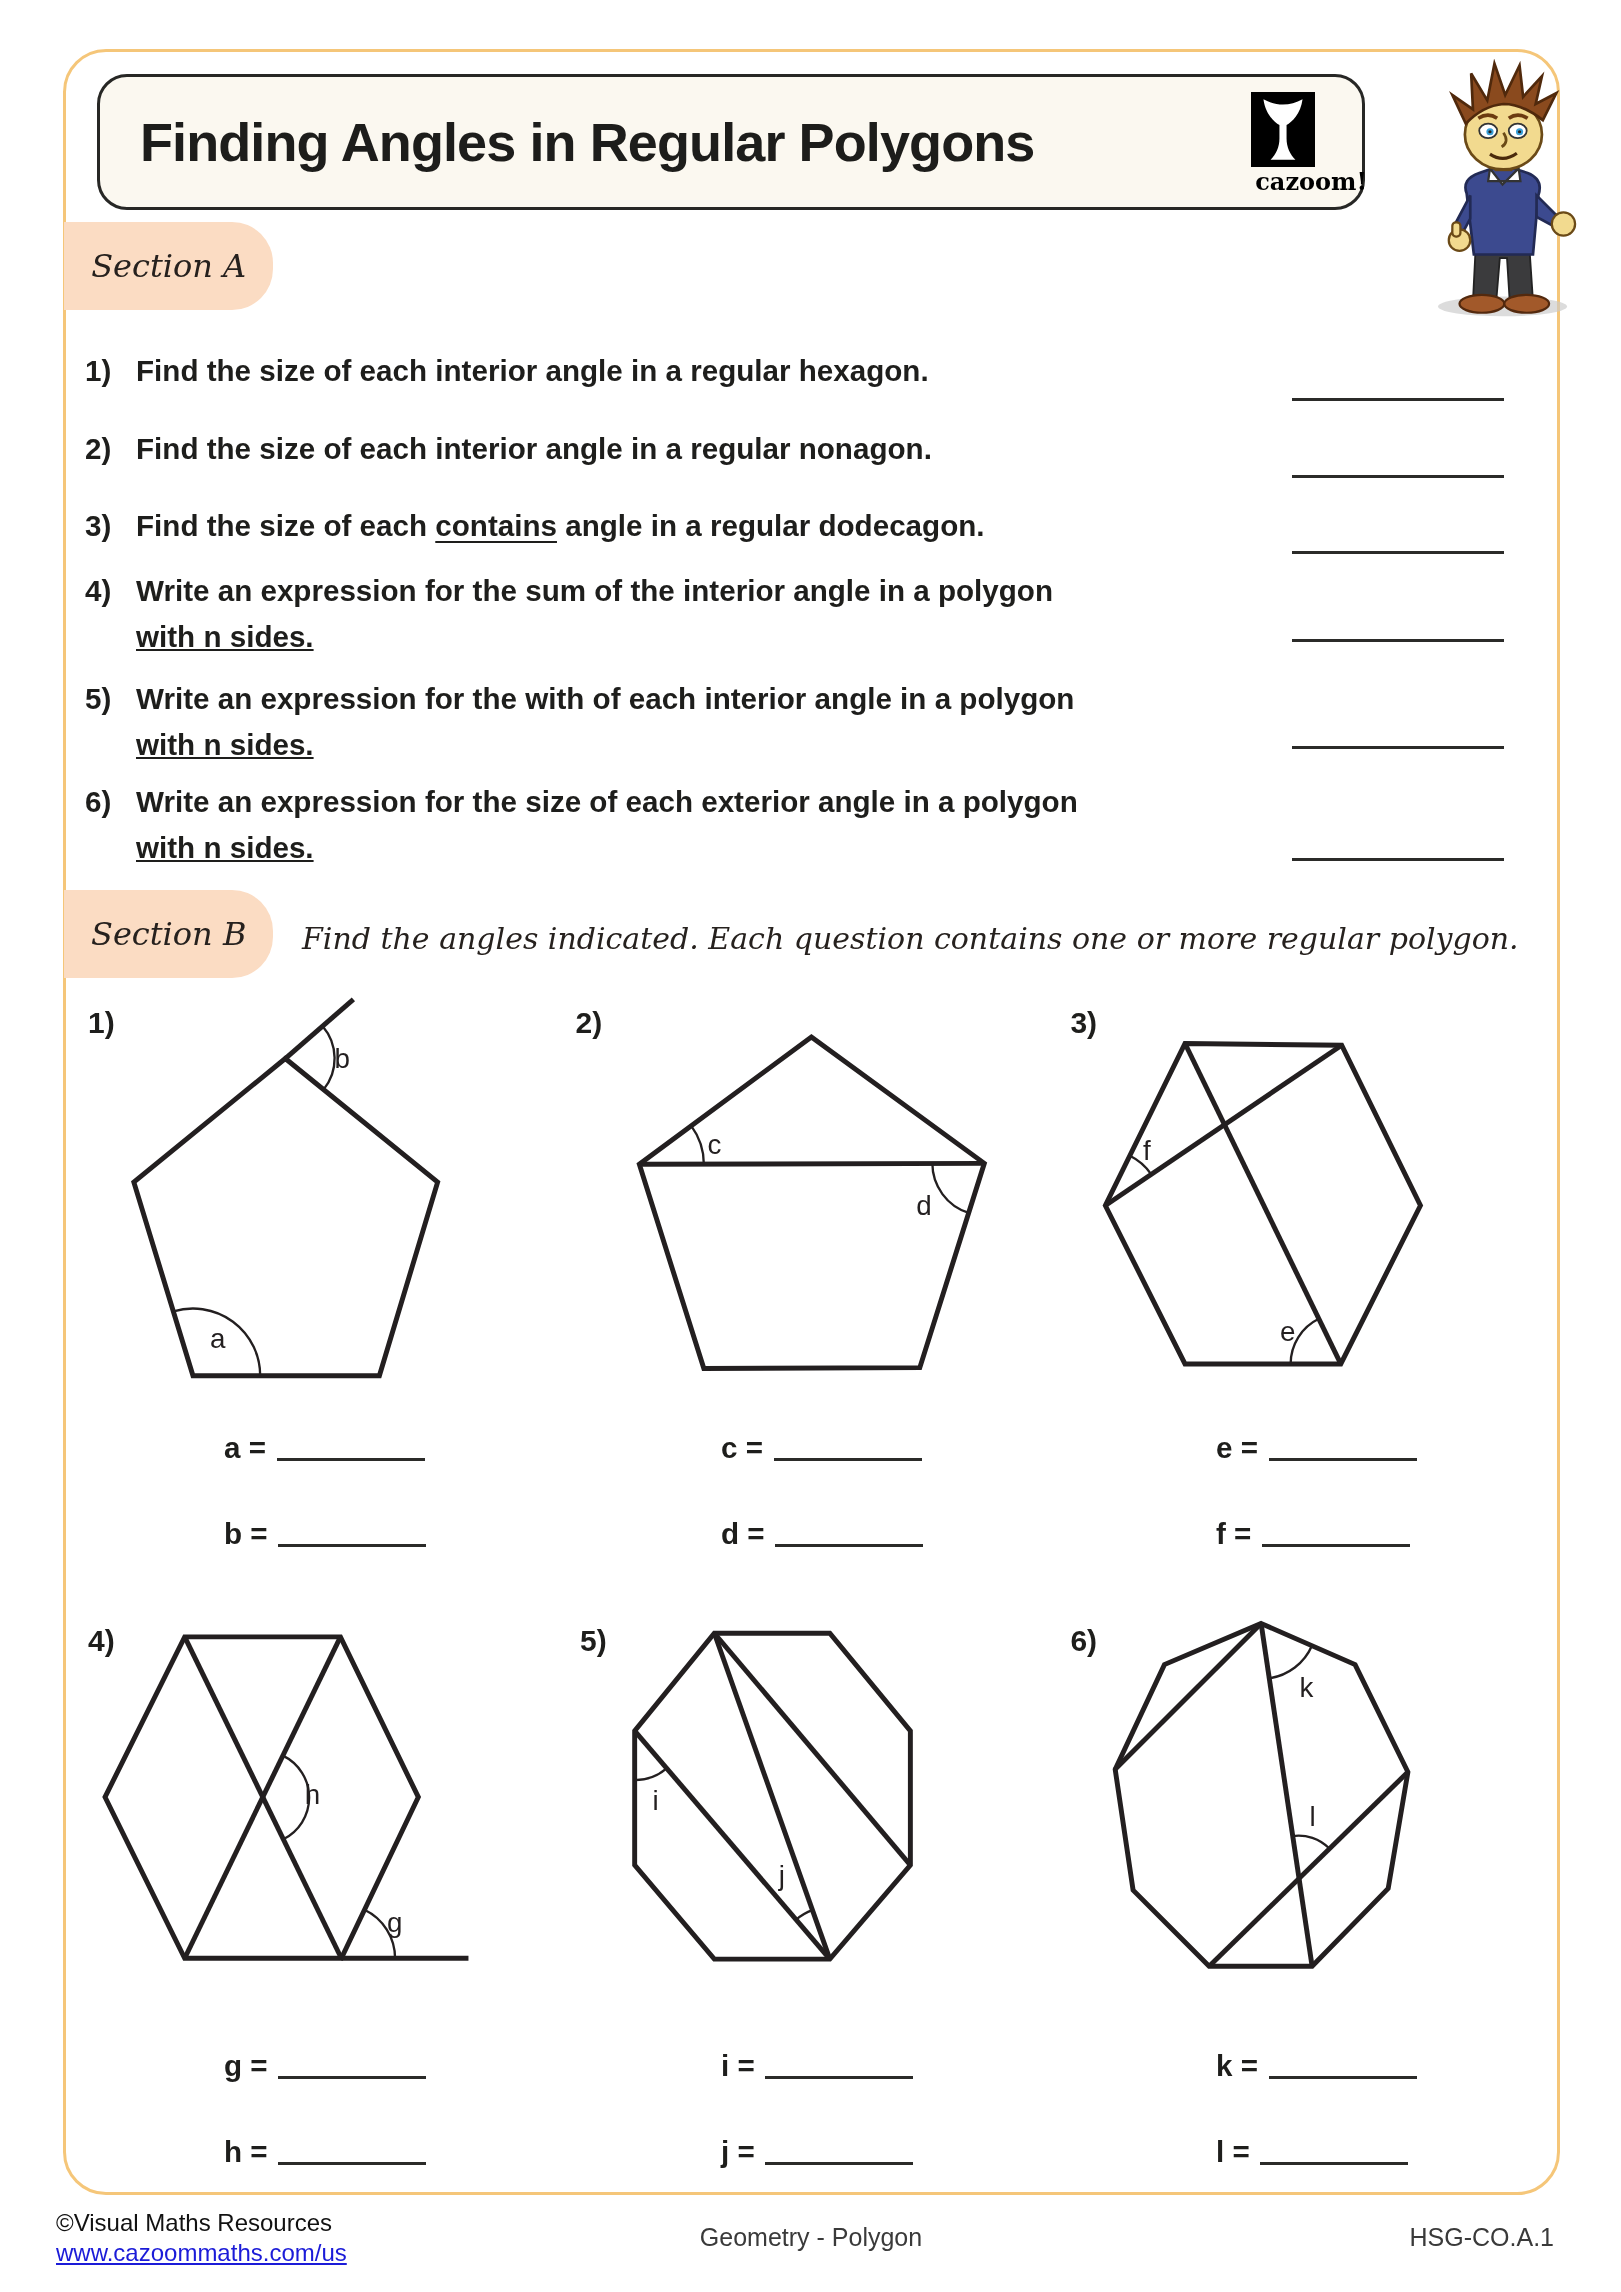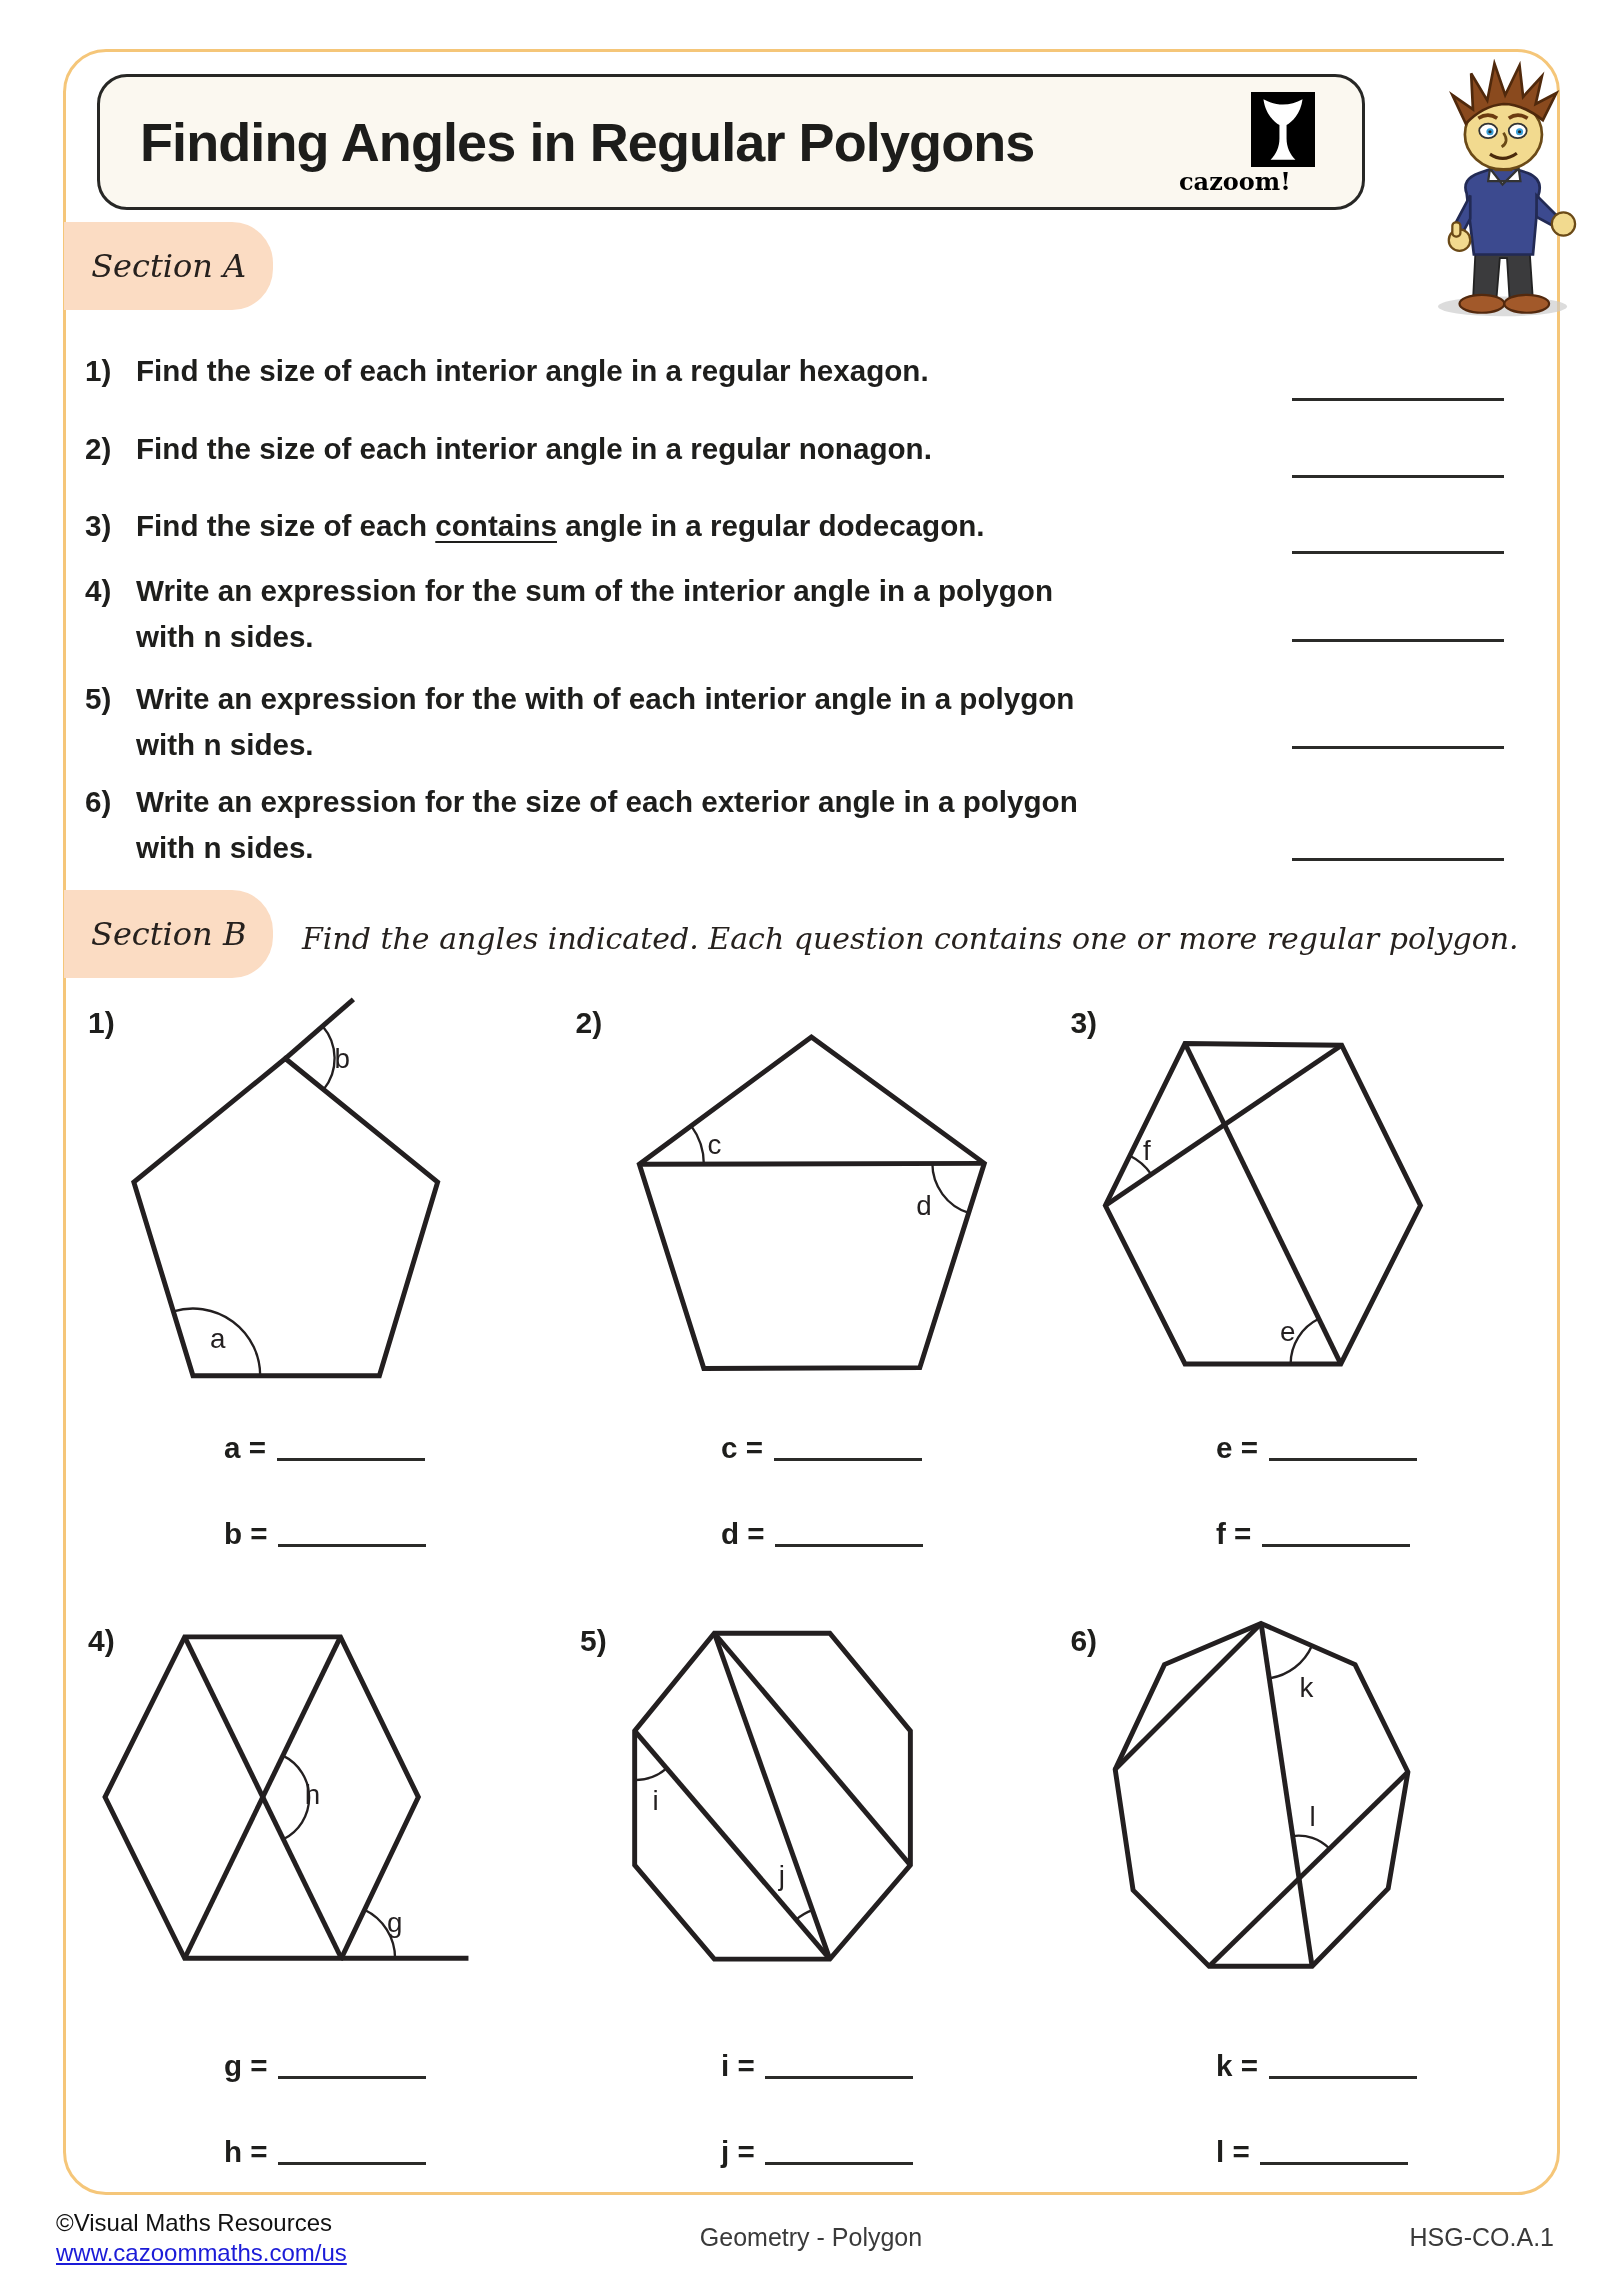--- a/index.html
+++ b/index.html
@@ -7,35 +7,35 @@
         font-family:"Liberation Sans",sans-serif;color:#1e1e1c;}
   
   .frame{position:absolute;left:63px;top:49px;width:1491px;height:2140px;
          border:3.1px solid #f5c679;border-radius:43px;}
   
   .title-box{position:absolute;left:97px;top:74px;width:1262px;height:130px;
              background:#fbf8f0;border:3.1px solid #272725;border-radius:30px;}
   .title{position:absolute;left:40px;top:0;height:100px;line-height:130px;
          font-size:54px;font-weight:bold;letter-spacing:-0.9px;color:#1d1d1b;white-space:nowrap;}
   .logo-box{position:absolute;left:1151px;top:15px;width:64px;height:75px;background:#000;}
-  .logo-text{position:absolute;left:1079px;top:90px;width:127px;text-align:left;
+  .logo-text{position:absolute;left:1140px;top:90px;width:127px;text-align:right;
              font-family:"DejaVu Serif",serif;font-weight:bold;font-size:24px;color:#000;}
   
   .pill{position:absolute;left:64px;width:209px;height:88px;background:#fbdcc3;
         border-radius:0 41px 41px 0;}
   .pill-label{position:absolute;left:19.7px;top:0;width:170px;height:88px;line-height:88px;
         text-align:center;font-family:"DejaVu Serif",serif;font-style:italic;font-weight:normal;
         font-size:32px;color:#26211e;white-space:nowrap;}
   .instruction{position:absolute;left:302px;top:921px;font-family:"DejaVu Serif",serif;
         font-style:italic;font-size:30px;color:#26211e;white-space:nowrap;}
   
   .q{position:absolute;left:85px;font-size:29.6px;font-weight:bold;color:#1e1e1c;}
   .qnum{display:inline-block;width:51px;}
   .uline{text-decoration:underline;text-underline-offset:4.5px;text-decoration-thickness:2.2px;}
-  .qline2{margin-left:51px;margin-top:11.6px;}
+  .qline2{margin-left:51px;margin-top:11.6px;text-decoration:underline;}
   .sa-line{position:absolute;left:1292px;width:212px;border-top:3.1px solid #2b2b29;height:0;}
   
   .dcell{position:absolute;}
   .dnum{position:absolute;font-size:30px;font-weight:bold;color:#1e1e1c;}
   .dsvg{position:absolute;left:0;top:0;}
   .shape{fill:none;stroke:#231f20;stroke-width:5.5;}
   .dline{stroke:#231f20;stroke-width:5.5;fill:none;}
   .arc{stroke:#231f20;stroke-width:2.6;fill:none;}
   .alabel{font-family:"Liberation Sans",sans-serif;font-size:31px;fill:#231f20;}
   

